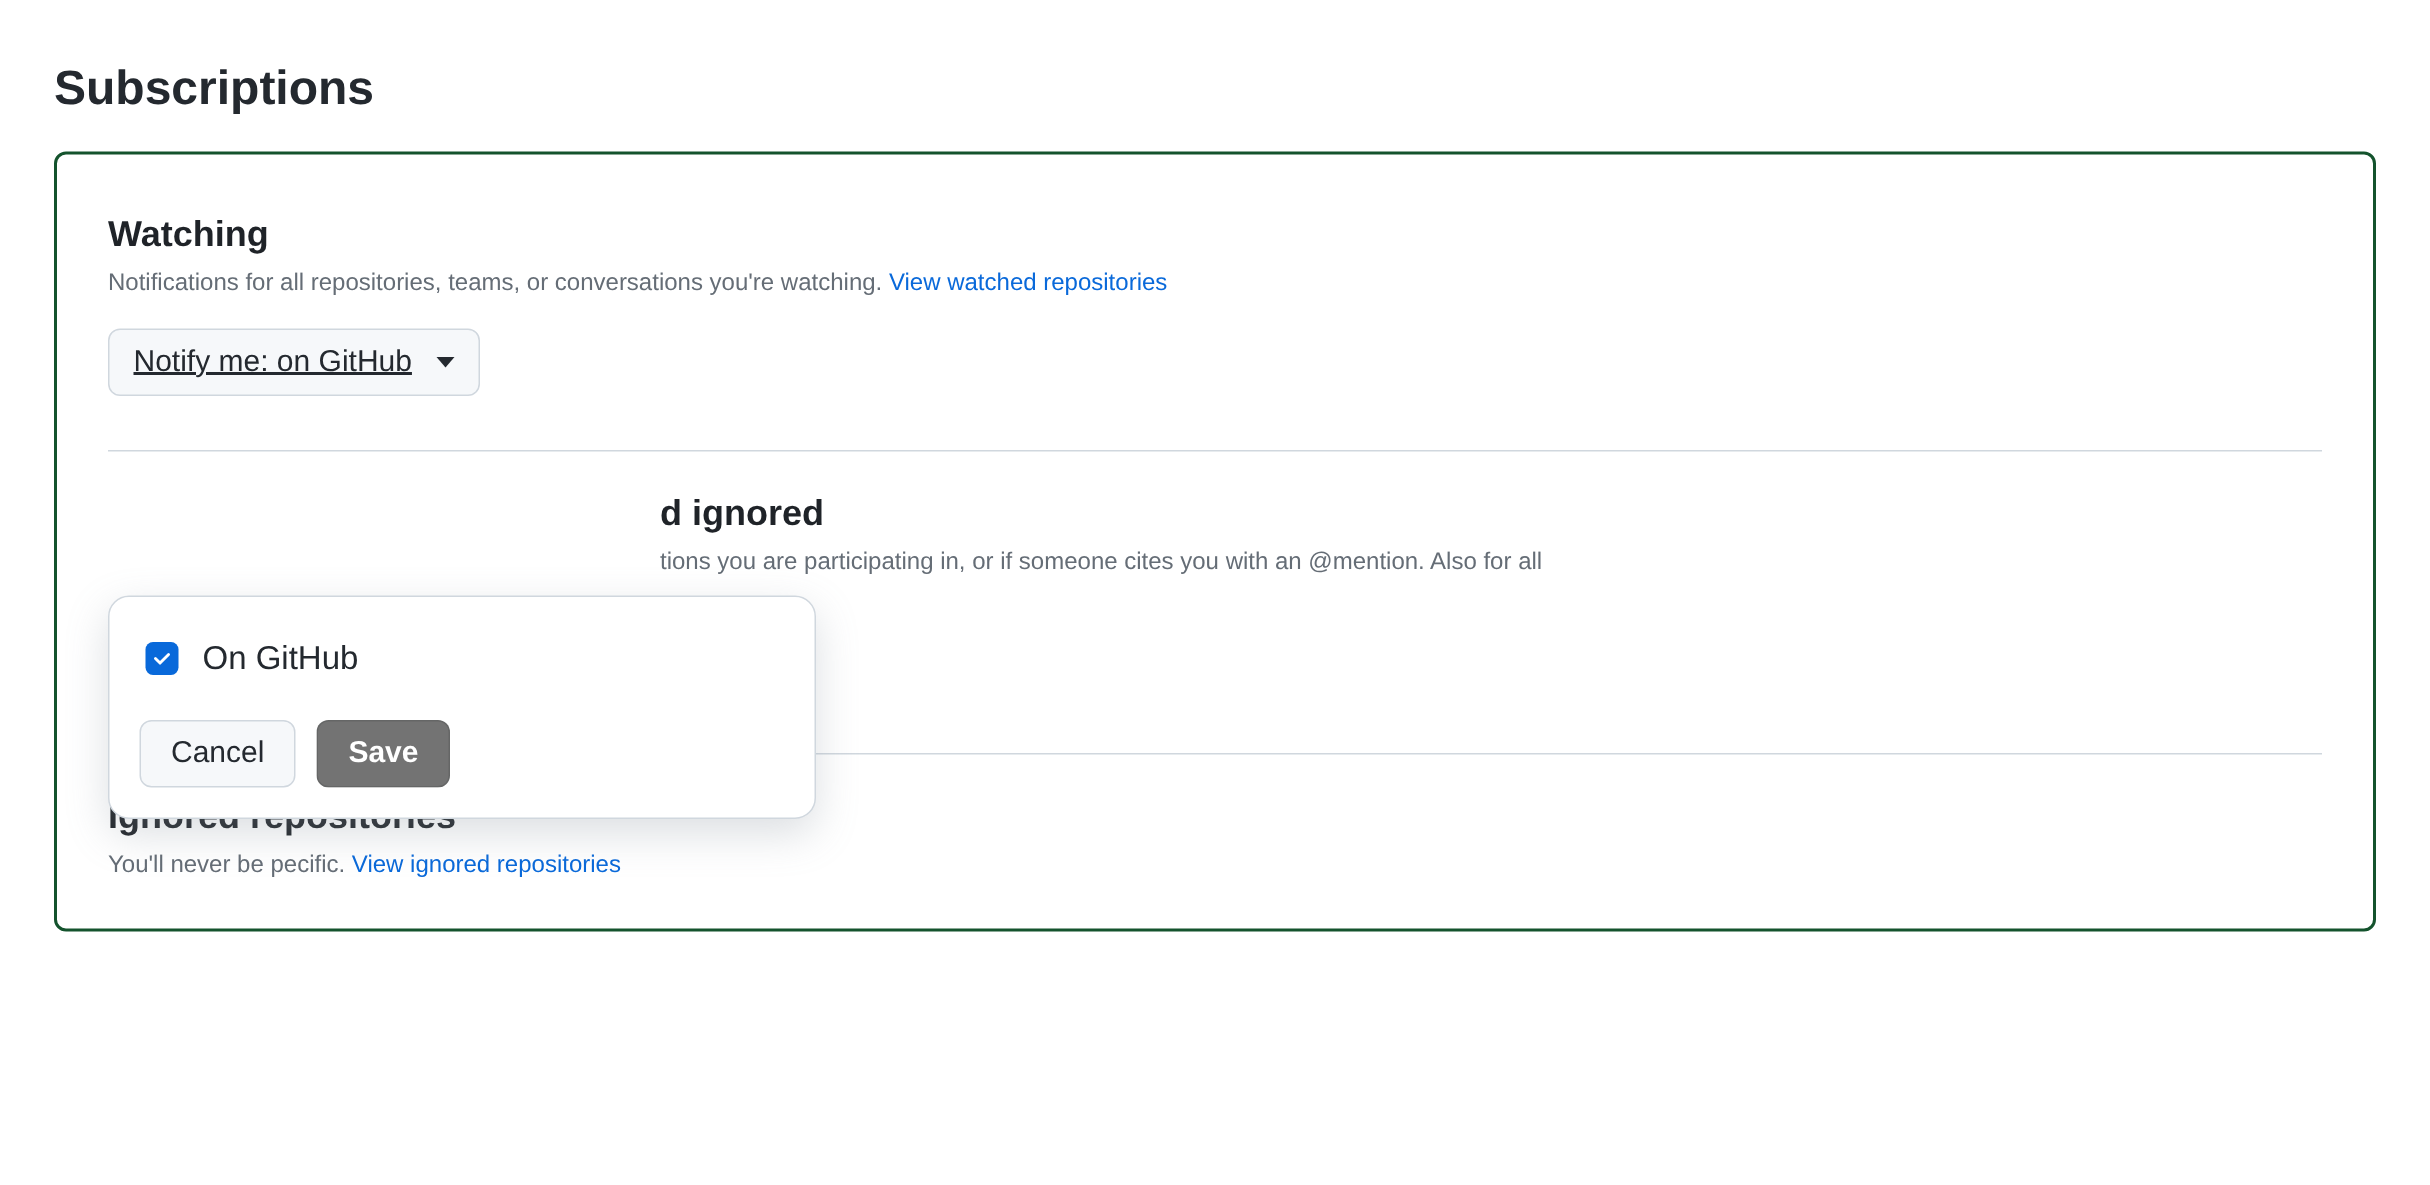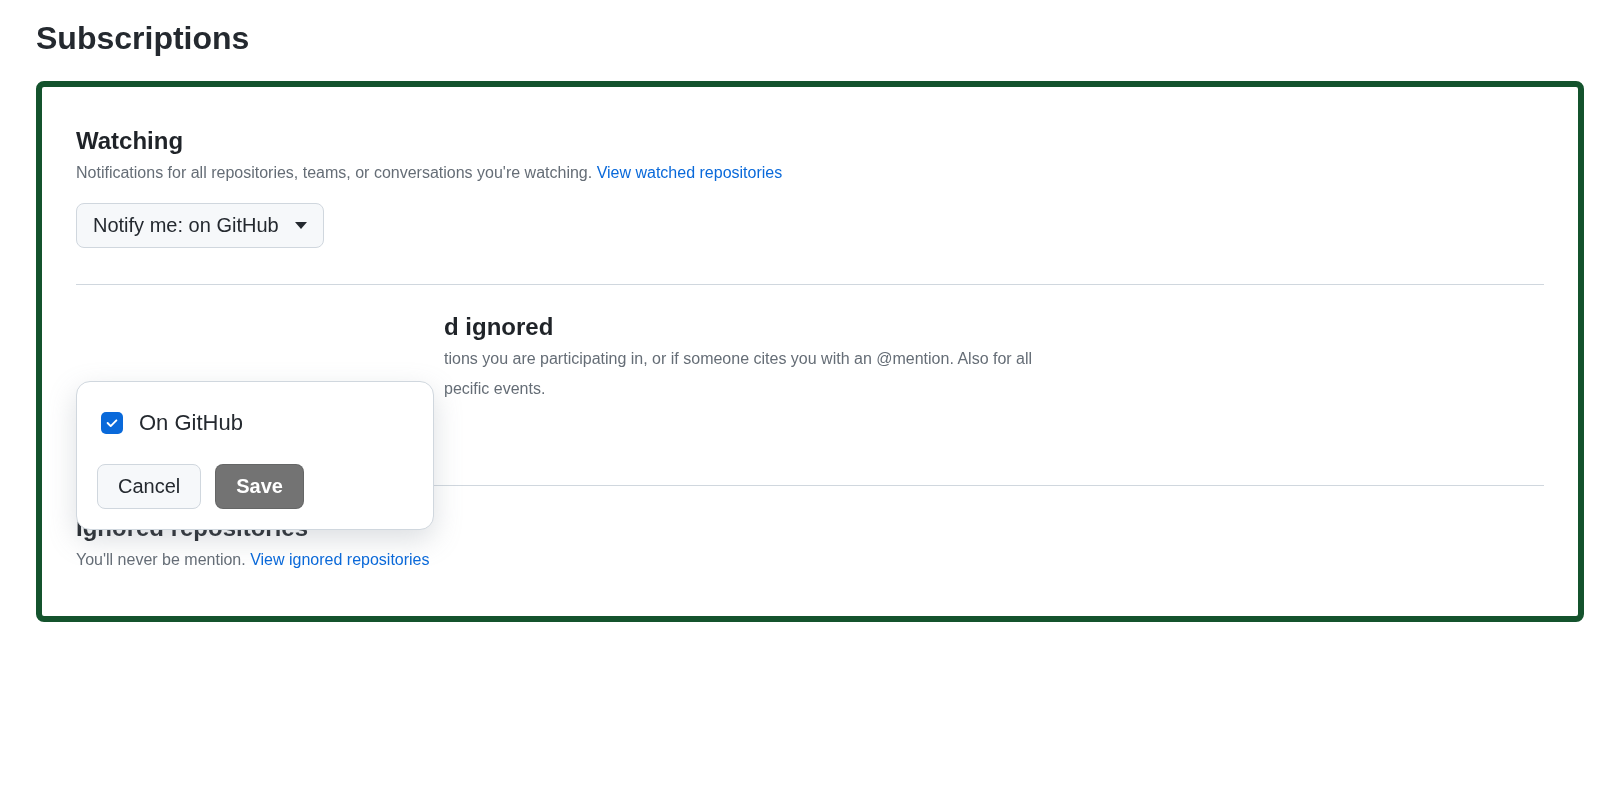--- a/index.html
+++ b/index.html
@@ -9,30 +9,31 @@
     }
     body {
       font-family: -apple-system, BlinkMacSystemFont, "Segoe UI", Helvetica, Arial, sans-serif;
       color: #24292f;
       background: #ffffff;
       padding: 0;
     }
     .container {
       width: 1620px;
       padding: 20px 36px;
+      margin-top: 20px;
     }
     .page-title {
       font-size: 32px;
       font-weight: 600;
       margin-bottom: 24px;
     }
     .panel {
-      border: 6px solid #14532d;
-      border-radius: 8px;
-      padding: 40px 34px 44px 34px;
+      border: 2px solid #14532d;
+      border-radius: 8px;
+      padding: 40px 34px 30px 34px;
       position: relative;
     }
     .section-heading {
       font-size: 24px;
       font-weight: 600;
       margin-bottom: 6px;
       color: #1f2328;
     }
     .section-desc {
       font-size: 16px;
@@ -49,20 +50,21 @@
       align-items: center;
       background: #f6f8fa;
       border: 1px solid #d0d7de;
       border-radius: 8px;
       padding: 10px 16px;
       font-size: 20px;
       font-weight: 500;
       color: #24292f;
       cursor: pointer;
       gap: 10px;
+      text-decoration: underline;
     }
     .caret {
       display: inline-block;
       width: 0;
       height: 0;
       border-left: 6px solid transparent;
       border-right: 6px solid transparent;
       border-top: 7px solid #24292f;
       margin-left: 6px;
     }
@@ -79,21 +81,21 @@
       width: 298px;
       height: 18px;
       color: transparent;
       margin-top: 8px;
     }
     
     .dropdown-popover {
       position: absolute;
       top: 294px;
       left: 34px;
-      width: 358px;
+      width: 472px;
       background: #ffffff;
       border: 1px solid #d0d7de;
       border-radius: 14px;
       box-shadow: 0 10px 28px rgba(140,149,159,0.3);
       padding: 14px 0 16px 0;
       z-index: 10;
     }
     .popover-option {
       display: flex;
       align-items: center;
@@ -182,21 +184,21 @@
       </p>
       <p class="section-desc">pecific events.</p>
       <div style="margin-left:-368px;"><span class="hidden-dropdown-stub"></span></div>
     </div>
 
     <hr class="divider">
 
     <div class="section-block">
       <h2 class="section-heading">Ignored repositories</h2>
       <p class="section-desc" style="margin-bottom:0;">
-        <span>You'll never be mention.</span>
+        <span>You'll never be pecific.</span>
         <span> </span>
         <span class="link">View ignored repositories</span>
       </p>
     </div>
 
     <div class="dropdown-popover">
       <div class="popover-option">
         <span class="checkbox">
           <svg viewBox="0 0 16 16" fill="none">
               <path d="M3 8l3.5 3.5L13 5" stroke="#ffffff" stroke-width="2.2" stroke-linecap="round" stroke-linejoin="round"></path>

